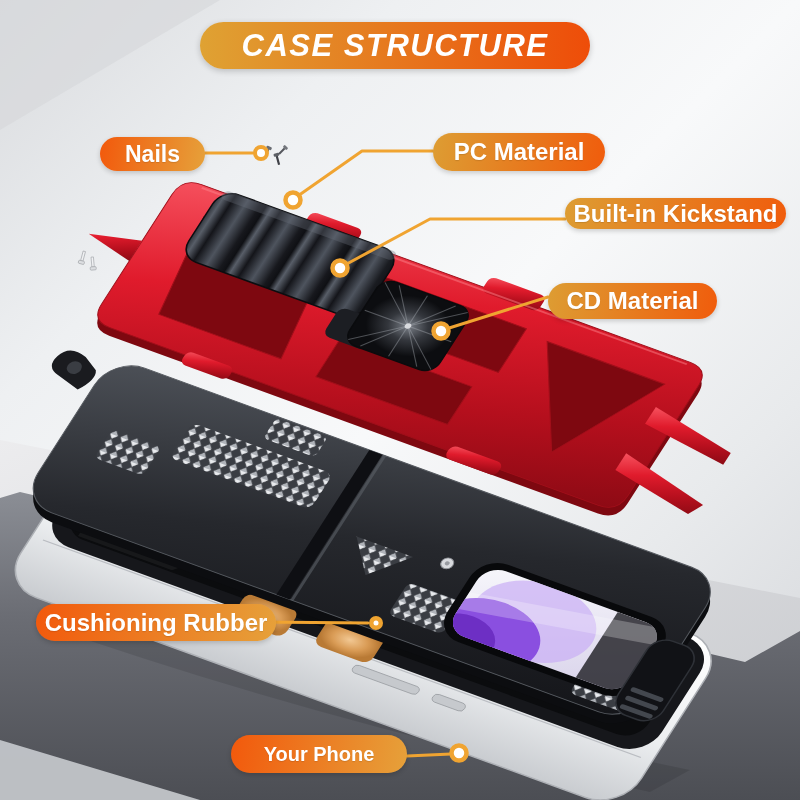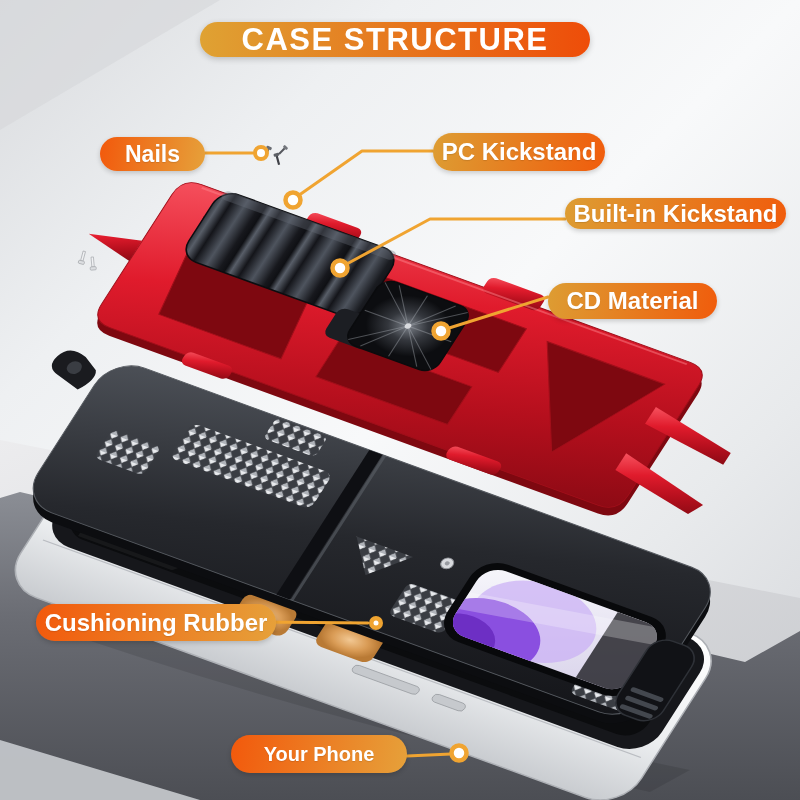--- a/index.html
+++ b/index.html
@@ -11,24 +11,25 @@
   .pill{
     position:absolute;display:flex;align-items:center;justify-content:center;
     color:#fff;font-weight:bold;border-radius:20px;white-space:nowrap;
     box-shadow:0 2px 5px rgba(0,0,0,.18);
     text-shadow:0 1px 1px rgba(0,0,0,.12);
   }
   .gold-orange{background:linear-gradient(100deg,#dd9d33 0%,#f05c0c 100%);}
   .orange-gold{background:linear-gradient(100deg,#f2590c 0%,#e6a13a 100%);}
   .title-banner{
     position:absolute;display:flex;align-items:center;justify-content:center;
-    left:200px;top:22px;width:390px;height:35px;border-radius:24px;
+    left:200px;top:22px;width:390px;height:47px;border-radius:24px;
     background:linear-gradient(90deg,#dfa233 0%,#ee4d09 100%);
     color:#fff;font-weight:bold;font-size:31px;letter-spacing:1.5px;
     box-shadow:0 2px 6px rgba(0,0,0,.2);
+    font-style:italic;
   }
 </style>
 </head>
 <body>
 
 <div class="stage">
 
 <svg width="800" height="800" viewBox="0 0 800 800">
   <defs>
     <linearGradient id="bgGrad" x1="0" y1="0" x2="1" y2="1">
@@ -246,21 +247,21 @@
     <circle cx="376" cy="623" r="7" fill="#f0a431"></circle>
     <circle cx="376" cy="623" r="2.5" fill="#ffffff"></circle>
     <circle cx="459" cy="753" r="7.5" fill="#ffffff" stroke="#f0a431" stroke-width="4.5"></circle>
   </g>
 </svg>
 
 <div class="title-banner">CASE STRUCTURE</div>
 
 <div class="pill orange-gold" style="left:100px;top:137px;width:105px;height:34px;font-size:23px;">Nails</div>
 
-<div class="pill gold-orange" style="left:433px;top:133px;width:172px;height:38px;font-size:24px;">PC Kickstand</div>
+<div class="pill gold-orange" style="left:433px;top:133px;width:172px;height:38px;font-size:24px;">PC Material</div>
 
 <div class="pill gold-orange" style="left:565px;top:198px;width:221px;height:31px;font-size:24px;">Built-in Kickstand</div>
 
 <div class="pill gold-orange" style="left:548px;top:283px;width:169px;height:36px;font-size:24px;">CD Material</div>
 
 <div class="pill orange-gold" style="left:36px;top:604px;width:240px;height:37px;font-size:24px;">Cushioning Rubber</div>
 
 <div class="pill orange-gold" style="left:231px;top:735px;width:176px;height:38px;font-size:20px;">Your Phone</div>
 
 </div>

